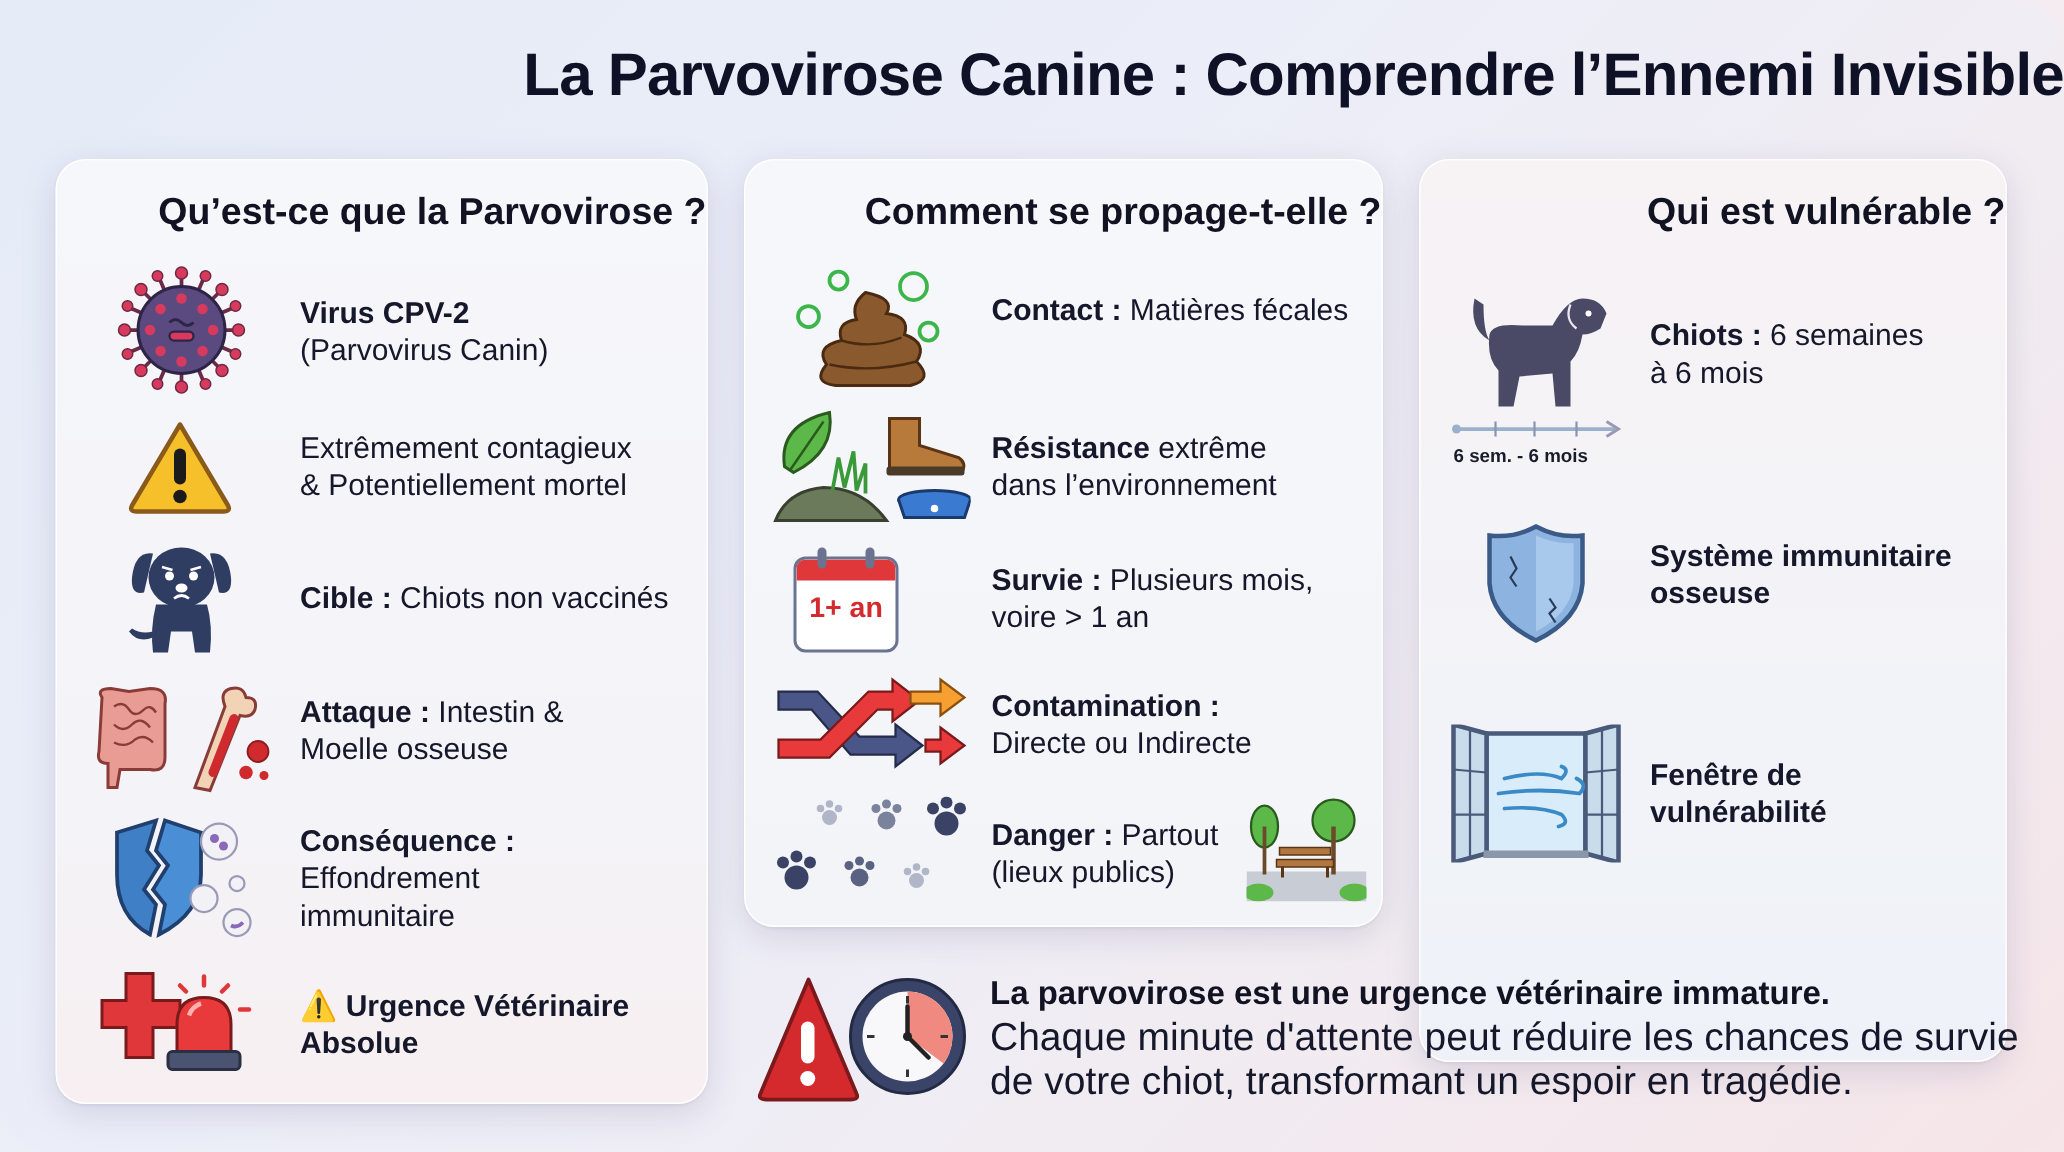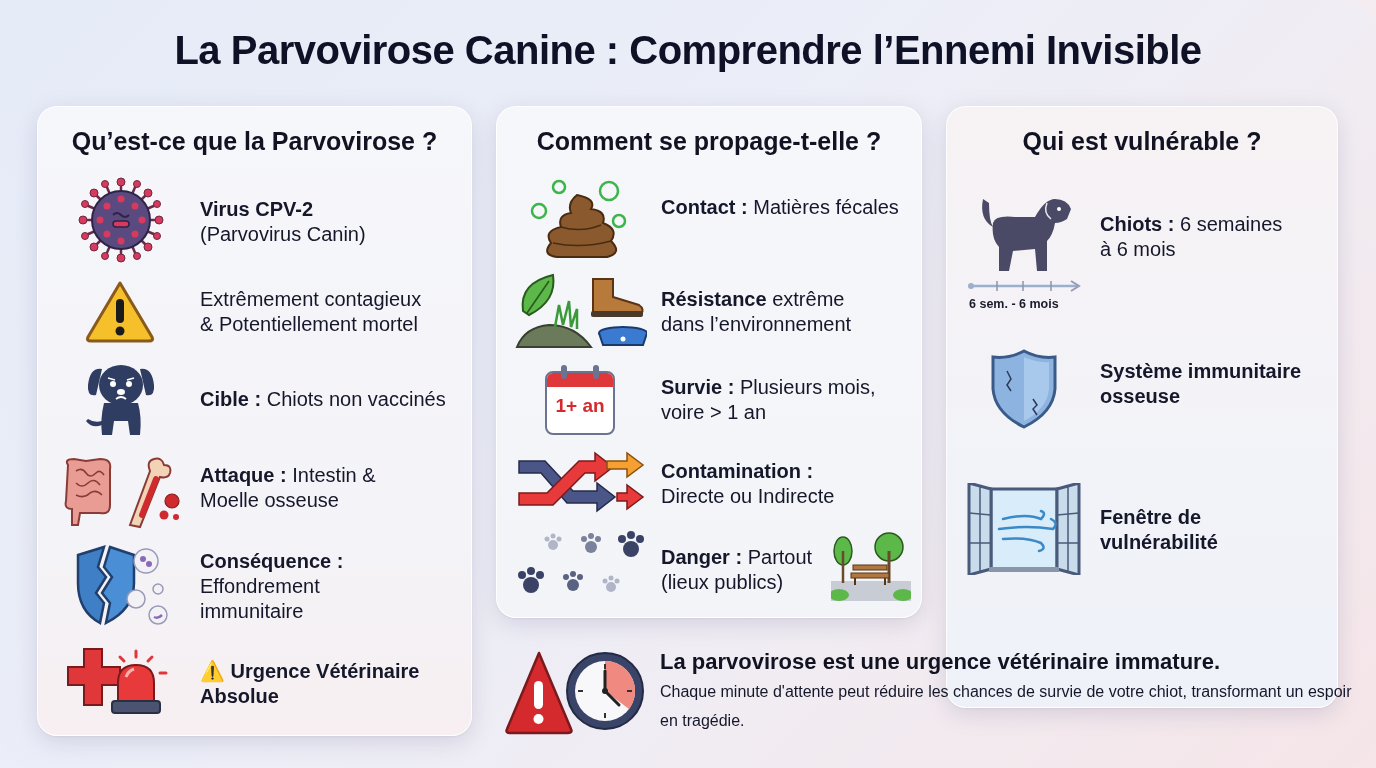--- a/index.html
+++ b/index.html
@@ -10,45 +10,45 @@
     position: relative;
     color: #111322;
   }
   .frame {
     position: absolute; left: 0; top: 0; width: 1376px; height: 768px;
     border-radius: 34px;
     background: linear-gradient(135deg, #e5ebf7 0%, #ebeef8 40%, #f1ecf2 70%, #f5e5e8 100%);
   }
   .title {
     position: absolute; left: 0; right: 0; top: 28px;
-    text-align: center; font-size: 40px; font-weight: 700;
+    text-align: right; font-size: 40px; font-weight: 700;
     letter-spacing: -0.5px; color: #0f1226;
   }
   .card {
     position: absolute;
     background: rgba(250,250,252,0.92);
     border-radius: 20px;
     box-shadow: 0 6px 22px rgba(120,110,150,0.22), 0 1px 2px rgba(0,0,0,0.05);
     border: 1px solid rgba(255,255,255,0.9);
   }
   .card-1 { left: 37px; top: 106px; width: 435px; height: 630px; background: linear-gradient(180deg,#f6f7fb 0%, #f4f3f7 70%, #f7eff1 100%); }
   .card-2 { left: 496px; top: 106px; width: 426px; height: 512px; background: linear-gradient(180deg,#f6f7fb 0%, #f3f4f8 100%); }
   .card-3 { left: 946px; top: 106px; width: 392px; height: 602px; background: linear-gradient(180deg,#f7f2f4 0%, #f2f3f8 60%, #eef2f8 100%); }
   .card h2 {
     position: absolute; left: 0; right: 0; top: 20px;
-    text-align: center; font-size: 25px; font-weight: 700; color: #111322;
+    text-align: right; font-size: 25px; font-weight: 700; color: #111322;
   }
   .icon { position: absolute; display: block; }
   .txt { position: absolute; font-size: 20px; line-height: 25px; color: #15172a; }
   .txt b { font-weight: 700; }
   .bottom {
     position: absolute; left: 505px; top: 645px; width: 840px; height: 100px;
   }
   .bottom .msg-bold { position: absolute; left: 155px; top: 4px; font-size: 22px; font-weight: 700; color: #111322; white-space: nowrap; }
-  .bottom .msg { position: absolute; left: 155px; top: 32px; font-size: 16px; line-height: 29px; color: #15172a; width: 700px; }
+  .bottom .msg { position: absolute; left: 155px; top: 32px; font-size: 26px; line-height: 29px; color: #15172a; width: 700px; }
 </style>
 </head>
 <body>
 
 <div class="frame"></div>
 
 <h1 class="title">La Parvovirose Canine : Comprendre l’Ennemi Invisible</h1>
 
 <section class="card card-1">
   <h2>Qu’est-ce que la Parvovirose ?</h2>
@@ -205,21 +205,21 @@
     <rect x="76" y="40" width="52" height="6" rx="2" fill="#4a3a2a"></rect>
     <ellipse cx="108" cy="62" rx="24" ry="6" fill="#3a7ad0" stroke="#1a3a6e" stroke-width="2"></ellipse>
     <path d="M84 62 L88 74 L128 74 L132 62" fill="#3a7ad0" stroke="#1a3a6e" stroke-width="2"></path>
     <circle cx="108" cy="68" r="2.5" fill="#fff"></circle>
   </svg>
   <div class="txt" style="left:164px;top:180px">
     <b>Résistance</b><span> extrême</span><br>
     <span>dans l’environnement</span>
   </div>
 
-  <div class="icon" style="left:48px;top:258px;width:88px;height:72px;">
+  <div class="icon" style="left:32px;top:258px;width:88px;height:72px;">
     <div style="position:absolute;left:0;top:6px;width:70px;height:64px;border:2px solid #6a7490;border-radius:8px;background:#fff;overflow:hidden;">
       <div style="height:14px;background:#e0373b;"></div>
       <div style="text-align:center;font-weight:700;color:#d42a2e;font-size:19px;margin-top:8px;">1+ an</div>
     </div>
     <div style="position:absolute;left:16px;top:0;width:6px;height:14px;border-radius:3px;background:#6a7490;"></div>
     <div style="position:absolute;left:48px;top:0;width:6px;height:14px;border-radius:3px;background:#6a7490;"></div>
   </div>
   <div class="txt" style="left:164px;top:268px">
     <b>Survie :</b><span> Plusieurs mois,</span><br>
     <span>voire &gt; 1 an</span>

